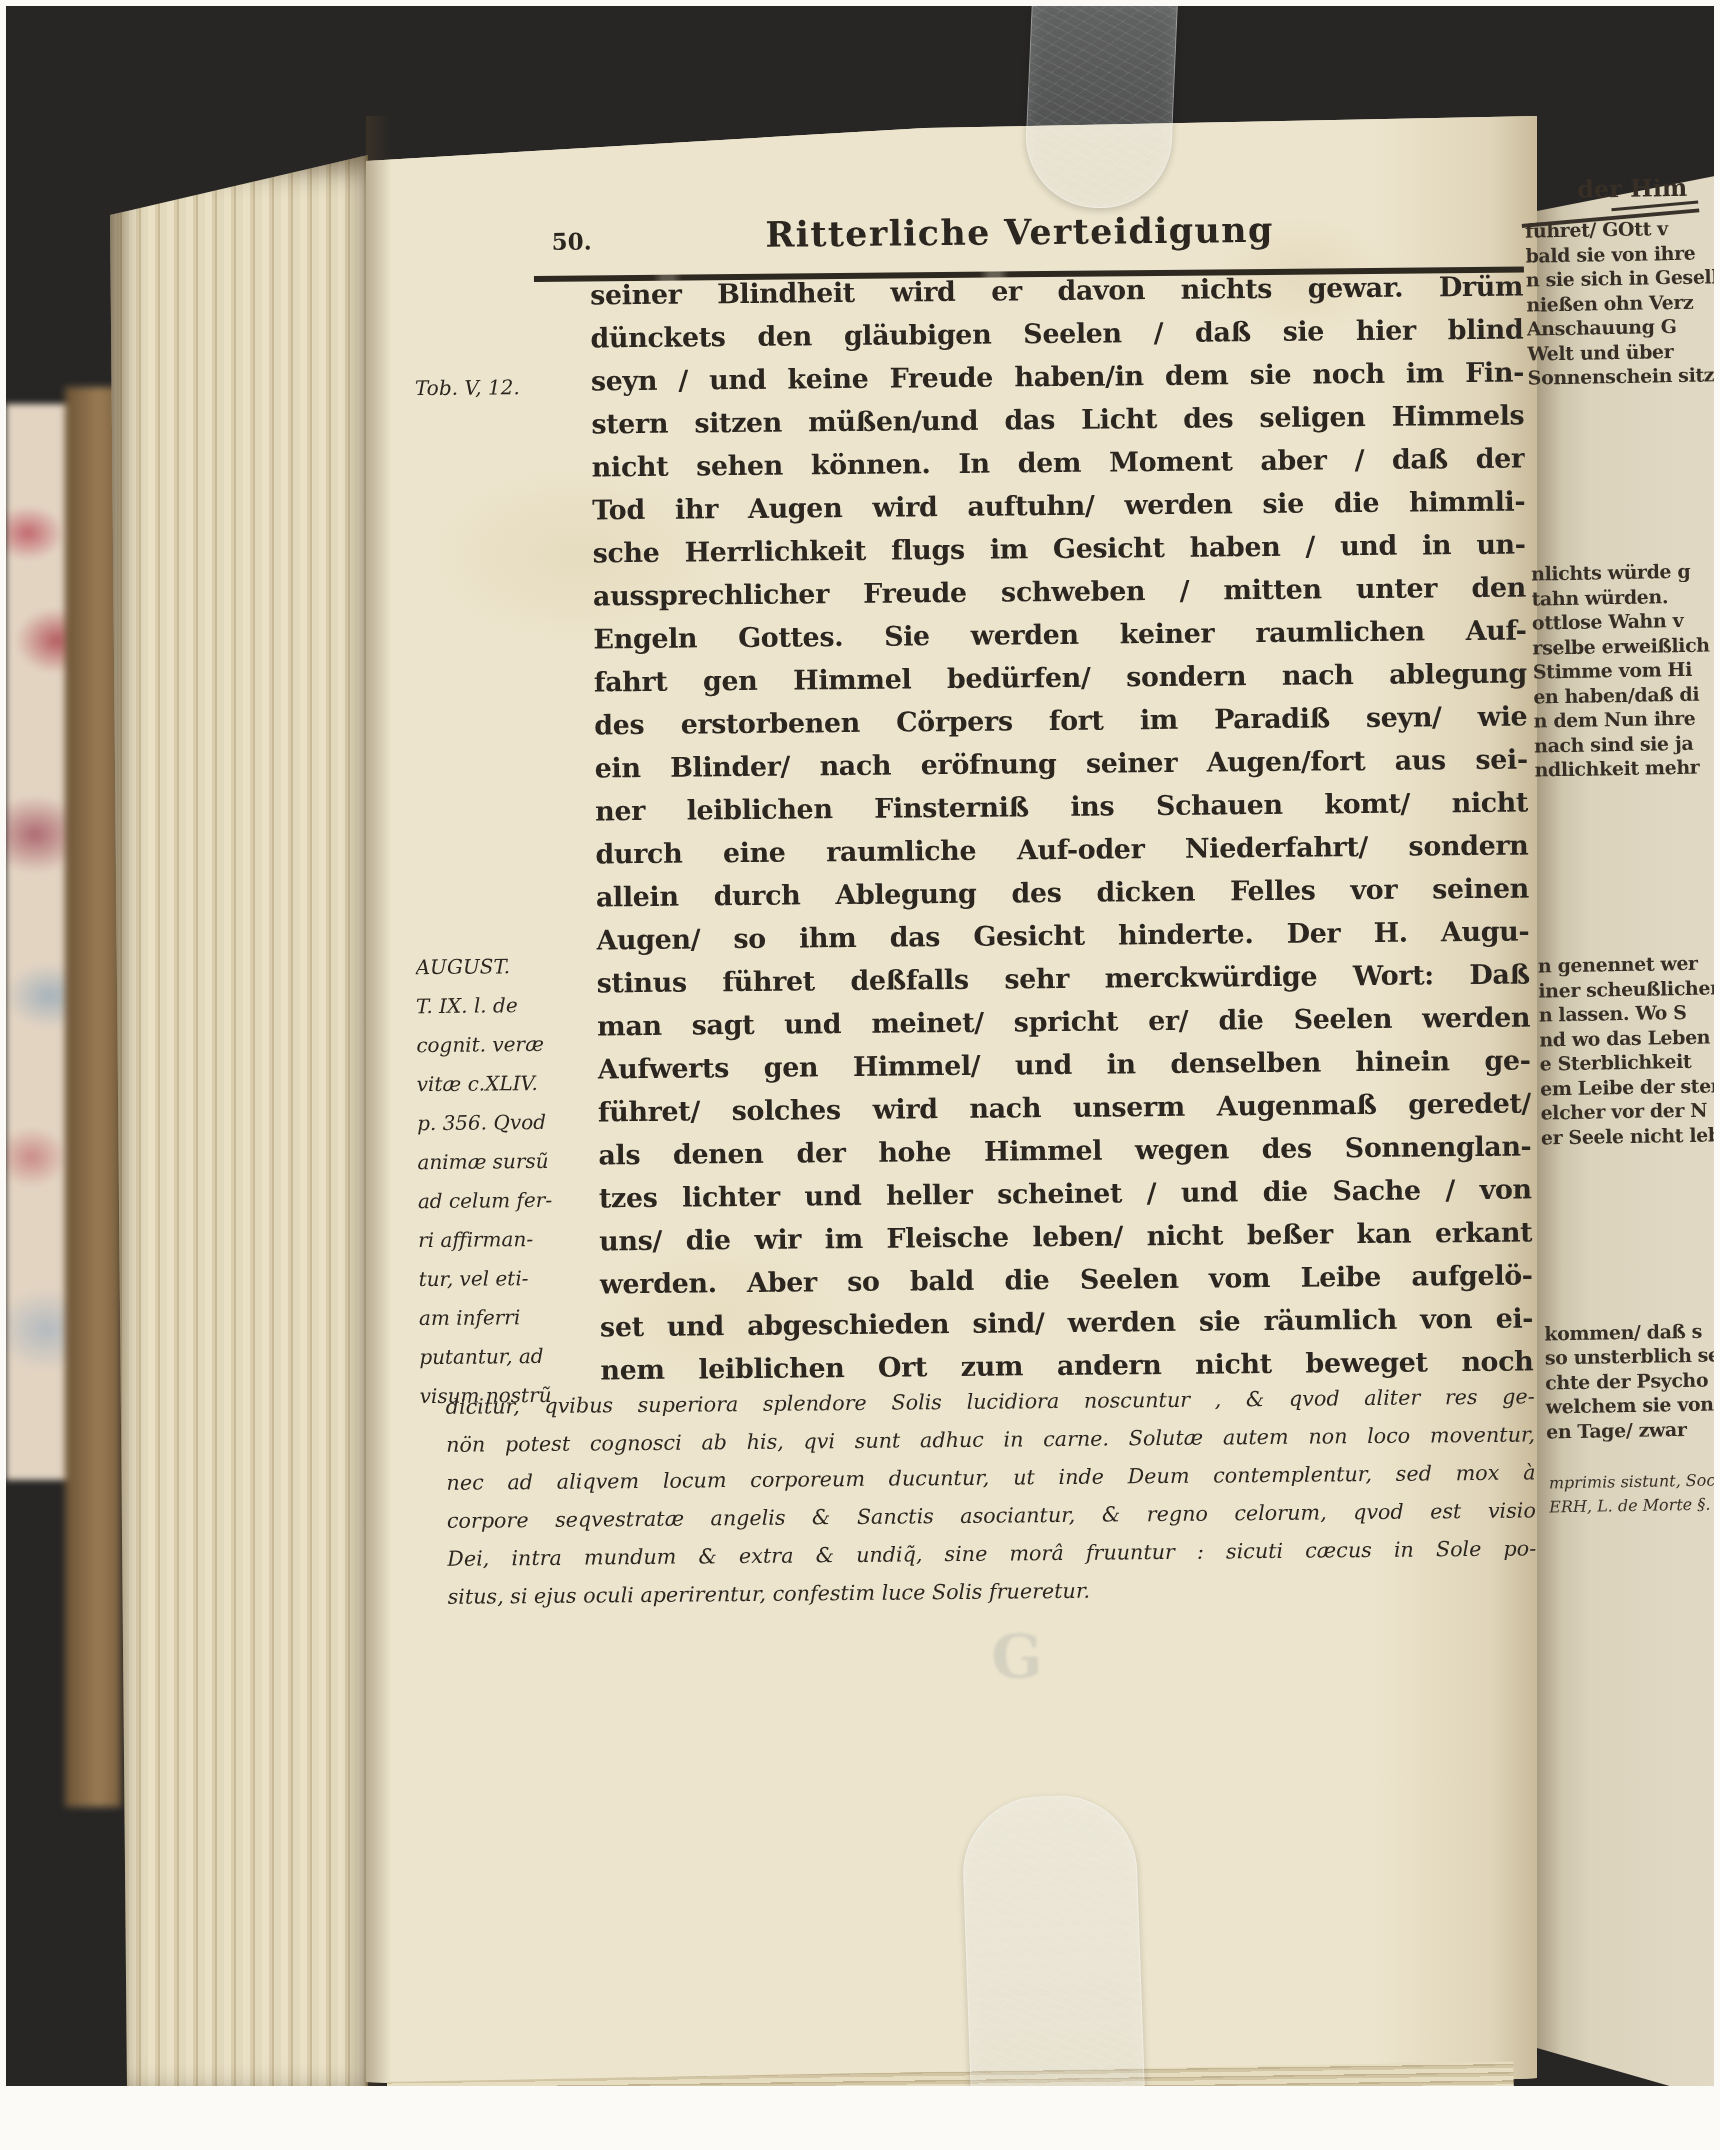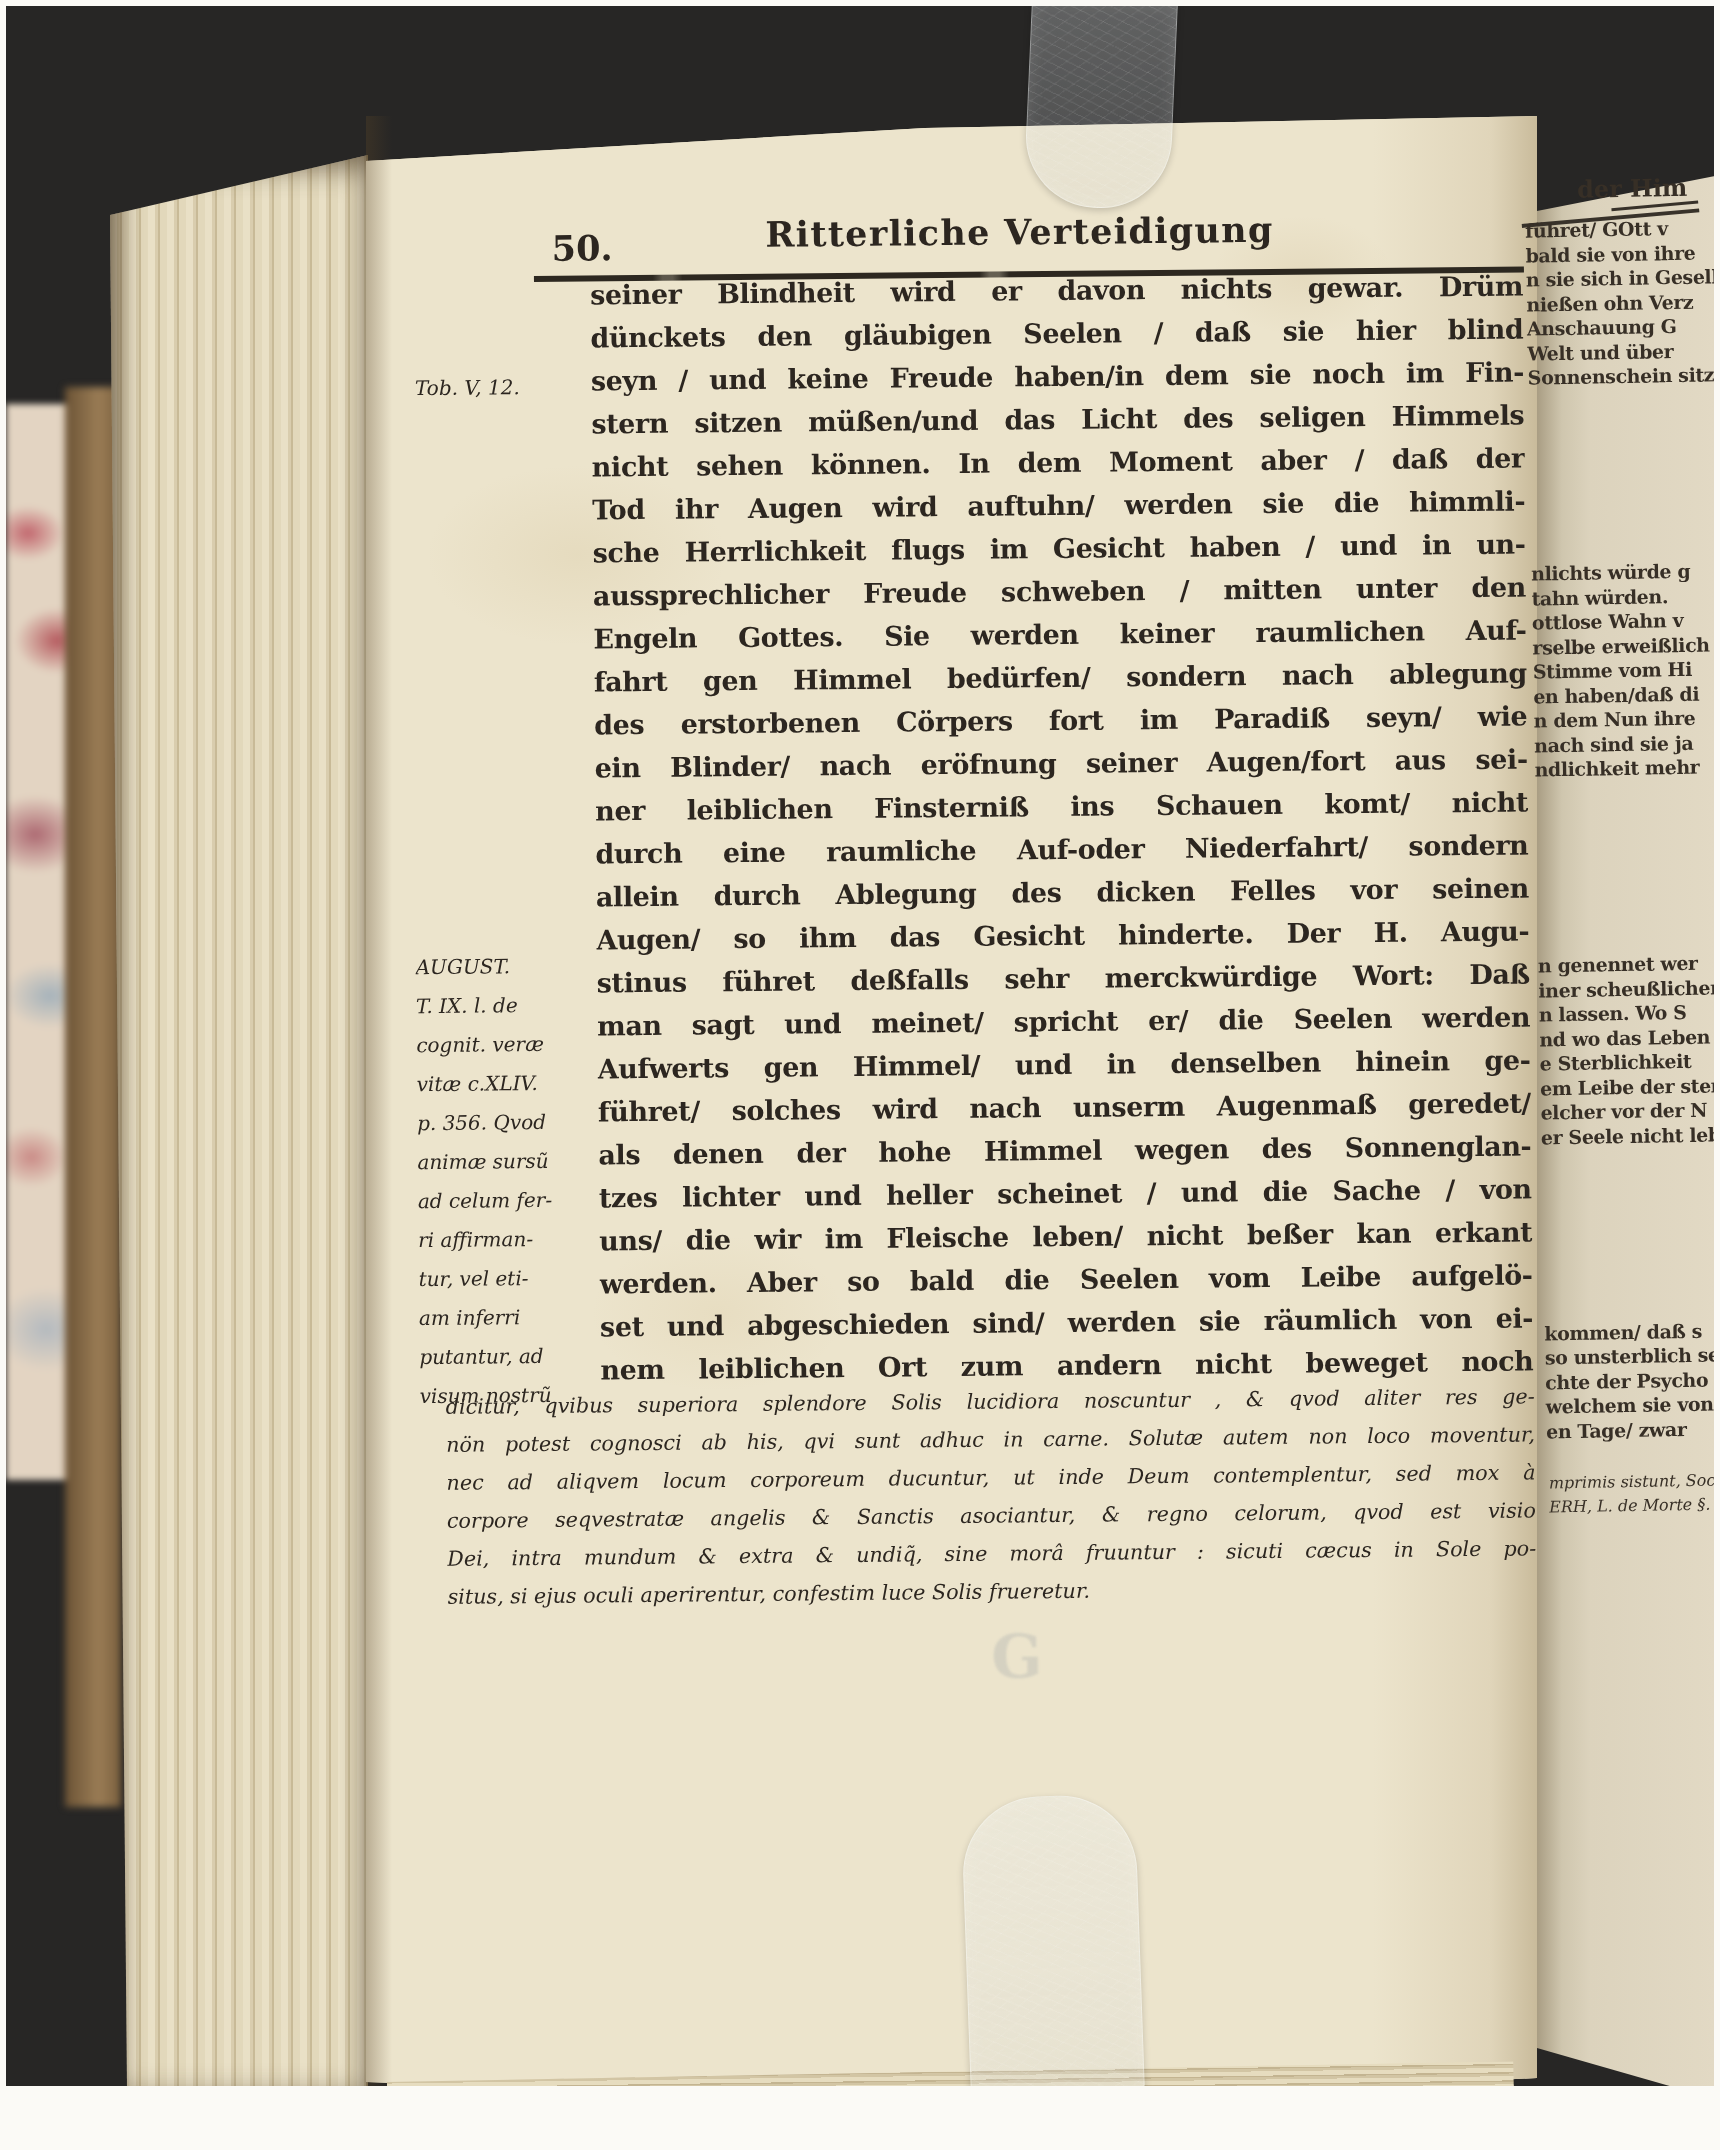--- a/index.html
+++ b/index.html
@@ -52,21 +52,21 @@
     transform:rotate(-0.8deg);
     clip-path:polygon(0 10%,100% 0,100% 80%,0 100%);
   }
   
   .page2{
     position:absolute;left:1537px;top:103px;width:178px;height:2001px;
     background:linear-gradient(90deg,#a99d83 0,#cfc6ae 14%,#dcd3bd 30%,#e2d9c4 100%);
     clip-path:polygon(0 108px,178px 73px,178px 1996px,0 1945px);
   }
   .content{position:absolute;left:366px;top:116px;width:1171px;height:1996px;transform:rotate(-0.55deg);color:#2c2620;}
-  .pagenum{position:absolute;left:194px;top:108px;font-size:35px;font-weight:bold;}
+  .pagenum{position:absolute;left:194px;top:108px;font-size:23px;font-weight:bold;}
   .title{position:absolute;left:275px;top:96px;width:774px;text-align:center;font-size:35px;font-weight:bold;letter-spacing:1.3px;}
   .rule{position:absolute;left:176px;top:156px;width:990px;height:5.6px;background:linear-gradient(90deg,#2d2820 0 12%,rgba(45,40,32,.75) 13% 14%,#2d2820 15% 45%,rgba(45,40,32,.7) 46% 47%,#2d2820 48% 100%);}
   .bodytext{position:absolute;left:232px;top:160px;width:933px;}
   .bline{height:43px;font-size:27px;font-weight:bold;letter-spacing:-0.4px;text-align:justify;text-align-last:justify;overflow:hidden;white-space:nowrap1;}
   .margin-note-1{position:absolute;left:56px;top:255px;font-size:20px;font-style:italic;white-space:nowrap;}
   .margin-note-2{position:absolute;left:51px;top:834px;width:181px;}
   .mline{height:39px;font-size:20px;font-style:italic;white-space:nowrap;overflow:hidden;}
   .footnote{position:absolute;left:77px;top:1274px;width:1089px;}
   .fline{height:38px;font-size:20.7px;font-style:italic;text-align:justify;text-align-last:justify;overflow:hidden;}
   .fline:last-child{text-align-last:left;}

